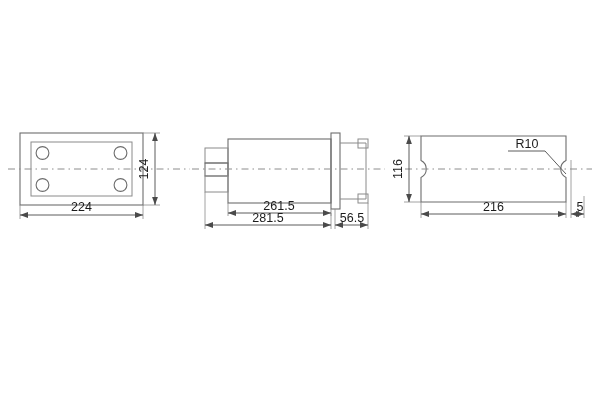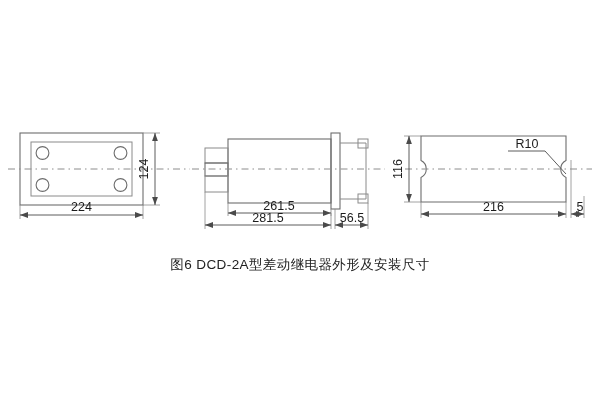--- a/index.html
+++ b/index.html
@@ -180,15 +180,14 @@
       <text x="493.5" y="210.5" class="dimtext">216</text>
 
       <line x1="571" y1="160" x2="571" y2="218" class="extline"></line>
       <line x1="584" y1="196" x2="584" y2="218" class="extline"></line>
       <line x1="571" y1="214" x2="584" y2="214" class="dimline" marker-start="url(#arrR)" marker-end="url(#arrL)"></line>
       <text x="580" y="210.5" class="dimtext">5</text>
     </g>
 
   </svg>
 
-  <div class="caption">图6  DCD-2A型差动继电器外形及安装尺寸</div>
 
 </div>
 
 </body></html>

